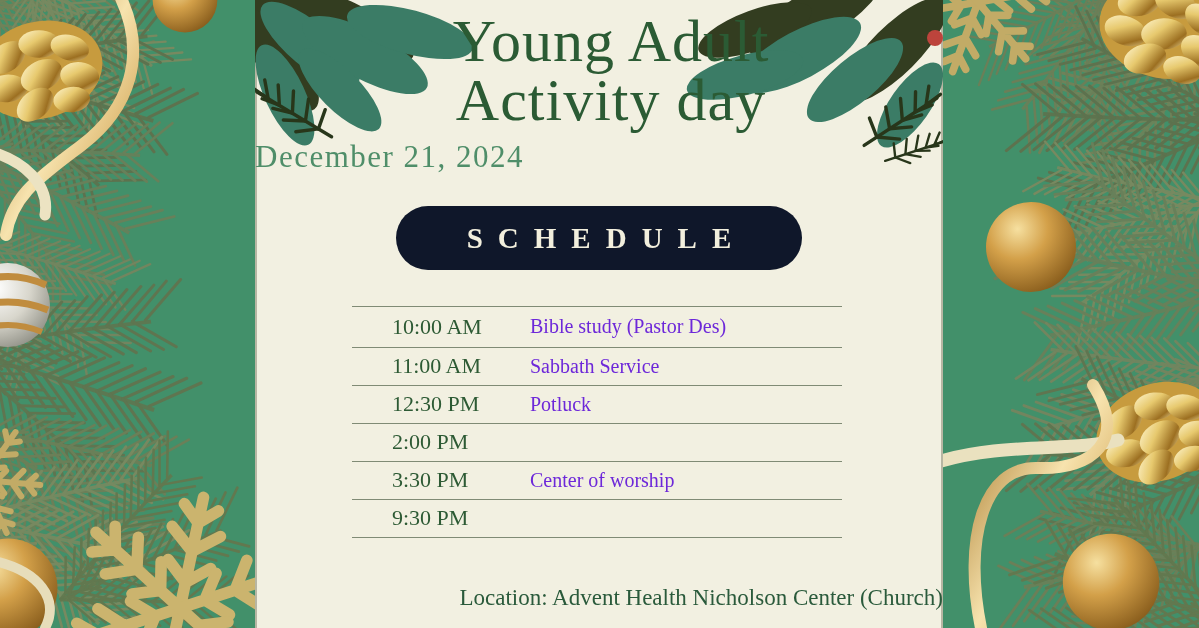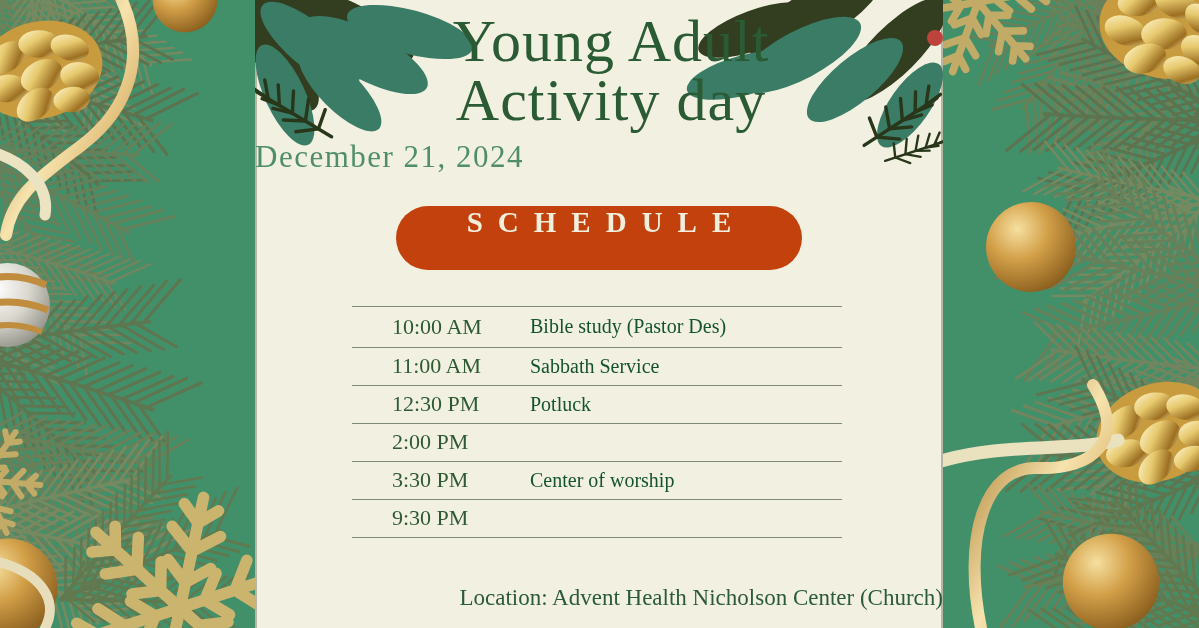--- a/index.html
+++ b/index.html
@@ -20,39 +20,39 @@
   .title{
     position:absolute;top:12px;left:0;width:100%;text-align:center;
     color:#2b5b34;font-size:60px;line-height:59px;font-weight:400;letter-spacing:1px;margin-left:12px;
   }
   .date{
     position:absolute;top:139px;left:0;width:100%;text-align:left;
     color:#4f8e69;font-size:31px;letter-spacing:1.5px;
   }
   .pill{
     position:absolute;top:206px;left:50%;transform:translateX(-50%);
-    width:406px;height:64px;background:#c2410c;border-radius:33px;
-    display:flex;align-items:flex-start;justify-content:center;
+    width:406px;height:64px;background:#0f172a;border-radius:33px;
+    display:flex;align-items:center;justify-content:center;
   }
   .pill span{
     color:#f2efdd;font-size:29px;font-weight:700;
     letter-spacing:15px;text-indent:15px;white-space:nowrap;
   }
   .schedule{
     position:absolute;top:306px;left:97px;width:490px;
     border-top:1.6px solid rgba(90,106,80,.75);
   }
   .srow{
     display:flex;align-items:center;height:36px;
     border-bottom:1.6px solid rgba(90,106,80,.75);
     padding-bottom:1px;
   }
   .srow:first-child{height:39px;}
   .time{width:138px;margin-left:40px;font-weight:400;font-size:22px;color:#2d5a34;flex:none;}
-  .activity{font-size:20px;color:#14532d;white-space:nowrap;}
+  .activity{font-size:20px;color:#6d28d9;white-space:nowrap;}
   .location{
     position:absolute;top:585px;left:0;width:100%;text-align:right;
     color:#2a5a3b;font-size:23px;
   }
   
   .stem{stroke:currentColor;stroke-width:3;fill:none;opacity:.9;}
   .nup,.ndn{stroke:currentColor;stroke-width:2.3;fill:none;stroke-linecap:round;}
   .flakearm{stroke:currentColor;stroke-width:8;fill:none;stroke-linecap:round;}
   .ribbon{fill:none;stroke-linecap:round;}
   .sprigline{stroke:currentColor;stroke-width:3.4;fill:none;stroke-linecap:round;}

